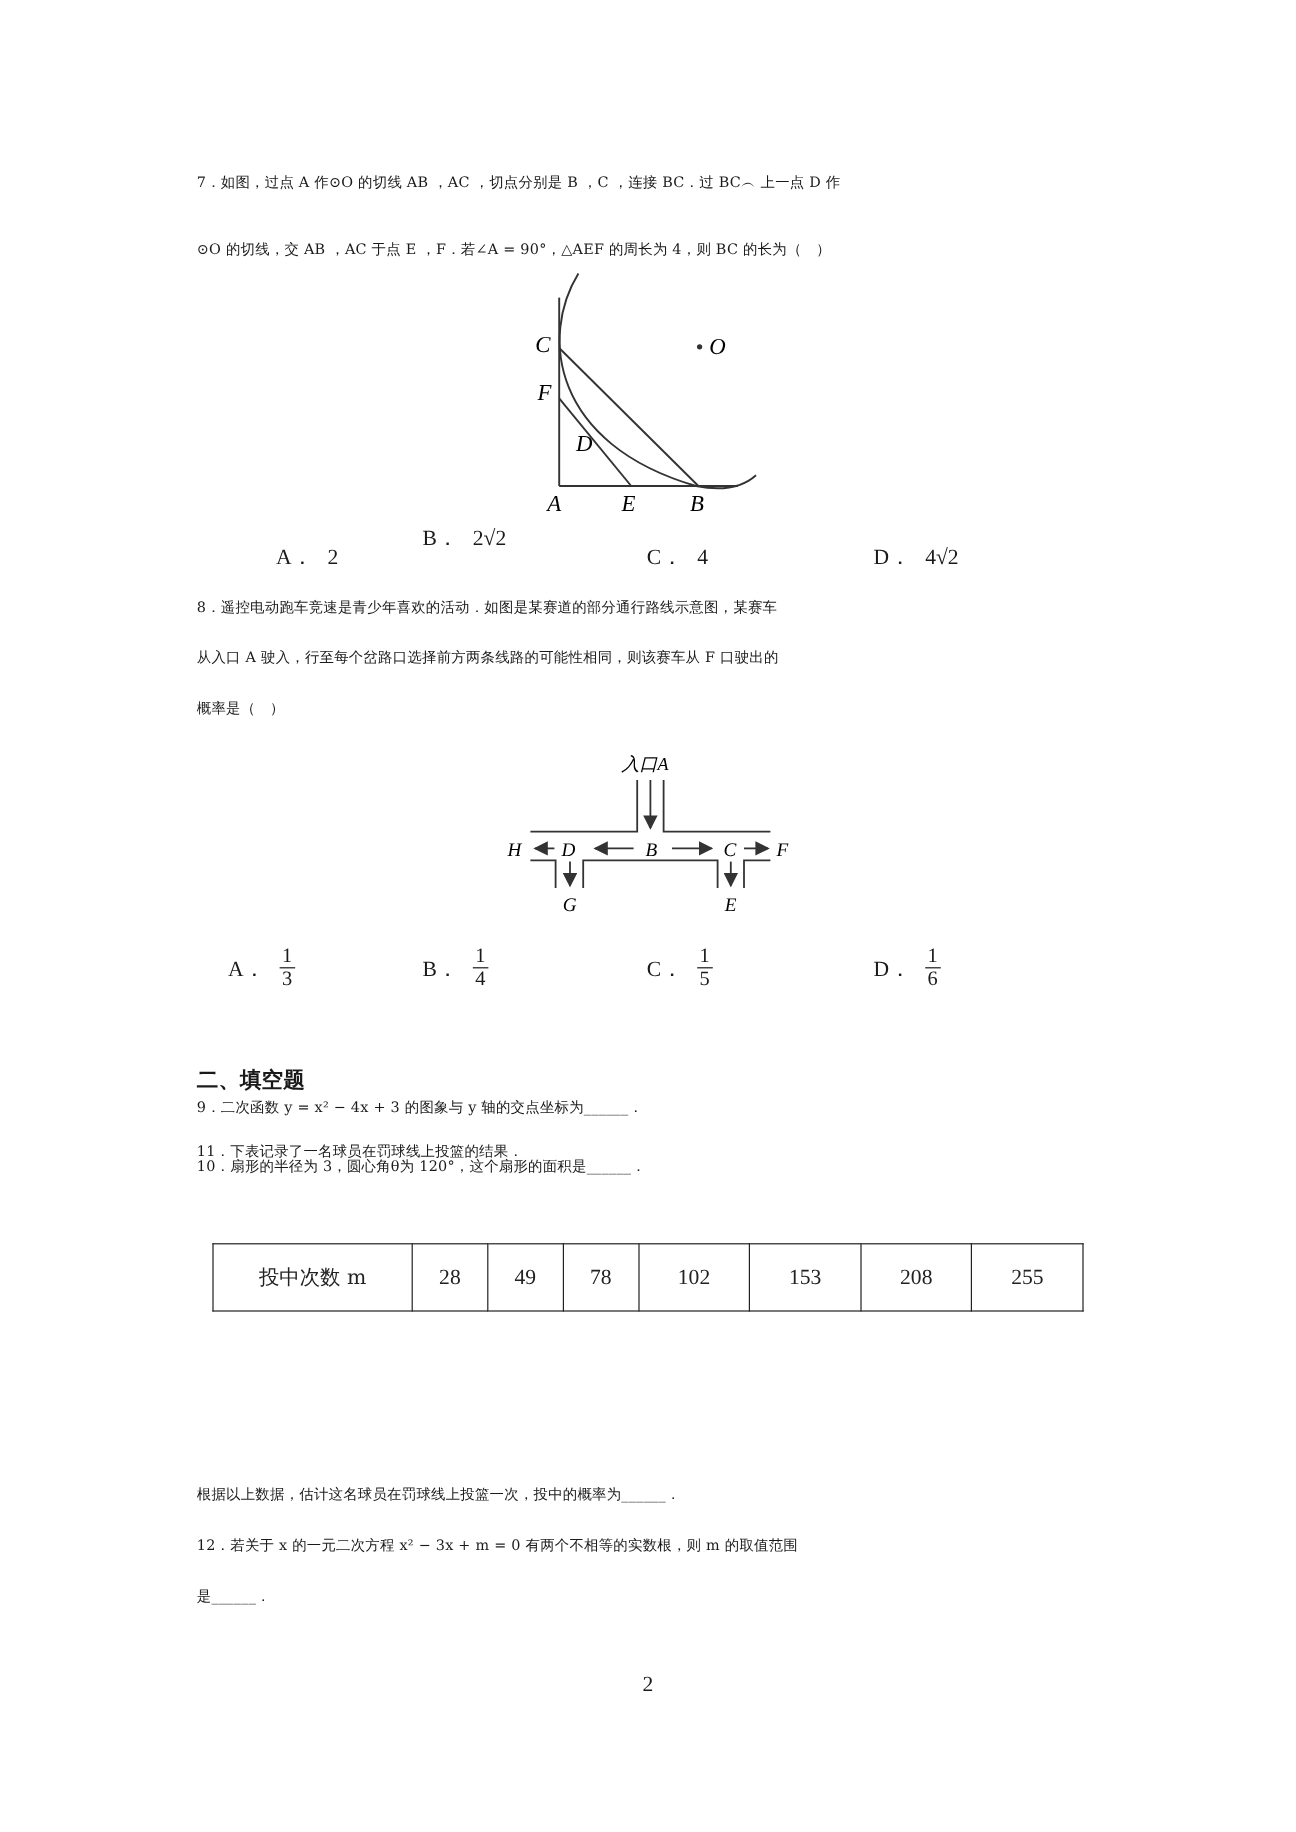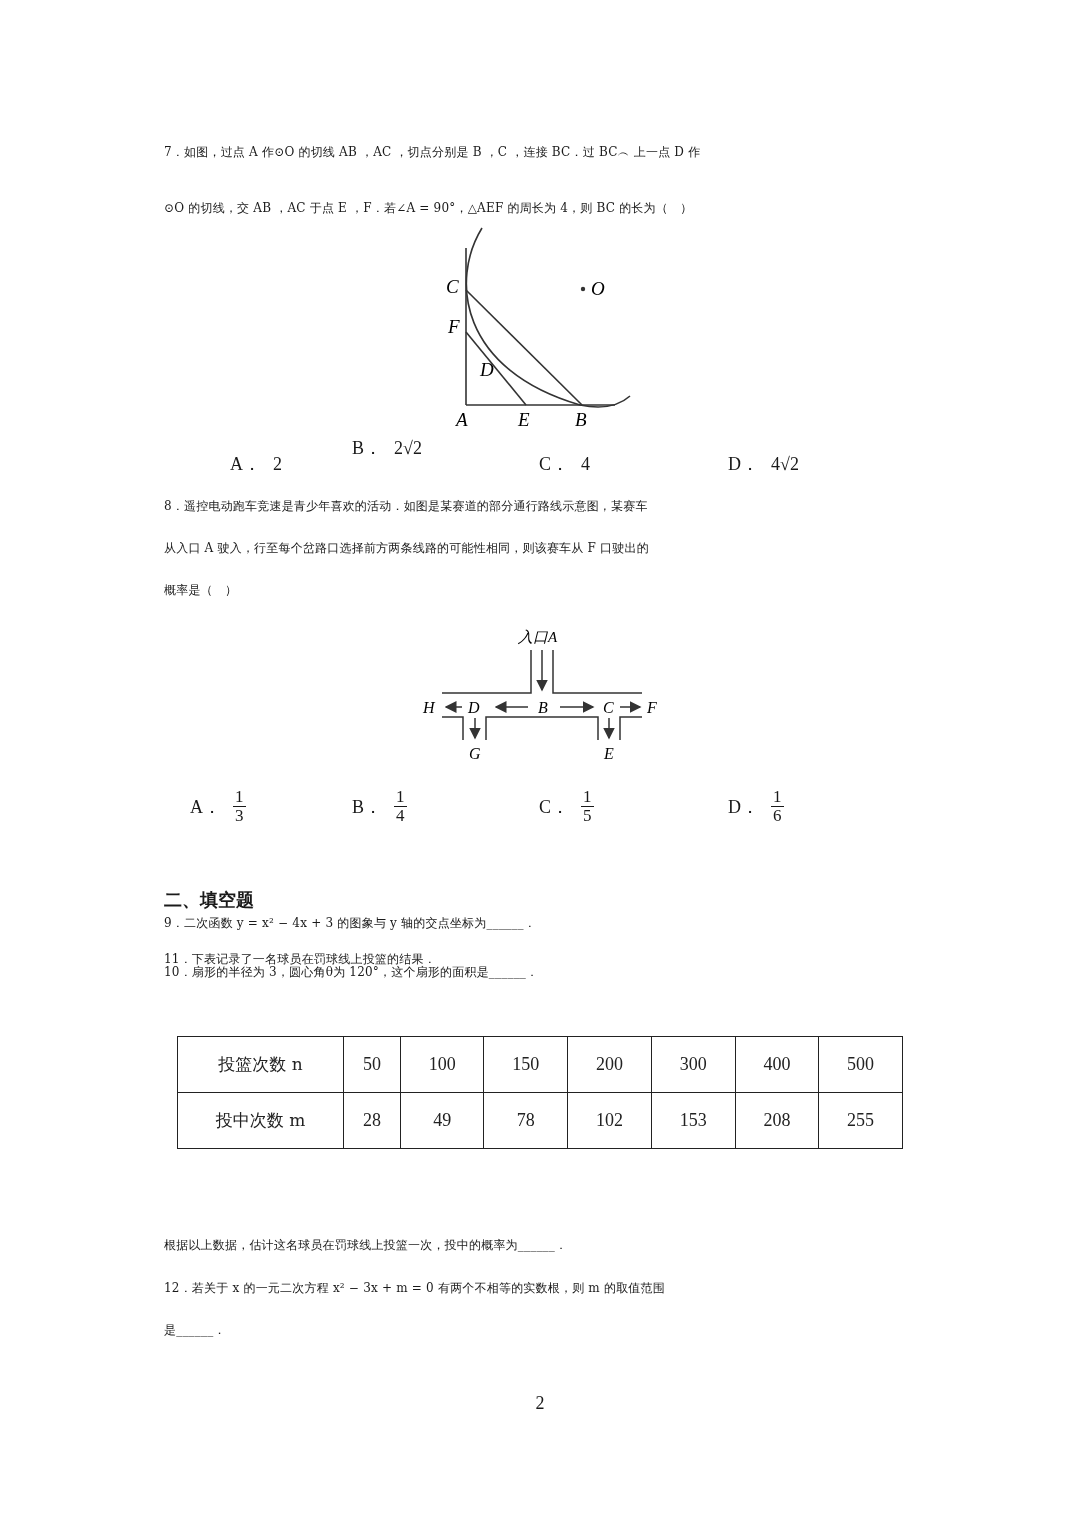--- a/index.html
+++ b/index.html
@@ -148,30 +148,20 @@
 </div>
 
 <div class="section-title">二、填空题</div>
 
 <div class="line" style="top:911px;">9．二次函数 y = x² − 4x + 3 的图象与 y 轴的交点坐标为______．</div>
 <div class="line" style="top:960px;">10．扇形的半径为 3，圆心角θ为 120°，这个扇形的面积是______．</div>
 <div class="line" style="top:947px;">11．下表记录了一名球员在罚球线上投篮的结果．</div>
 
 <table class="data">
   <tbody>
-      <tr>
-    <td class="hdr">投篮次数 n</td>
-    <td>50</td>
-        <td>100</td>
-    <td>150</td>
-        <td>200</td>
-    <td>300</td>
-        <td>400</td>
-    <td>500</td>
-  </tr>
   <tr>
     <td class="hdr">投中次数 m</td>
     <td>28</td>
         <td>49</td>
     <td>78</td>
         <td>102</td>
     <td>153</td>
         <td>208</td>
     <td>255</td>
   </tr>

